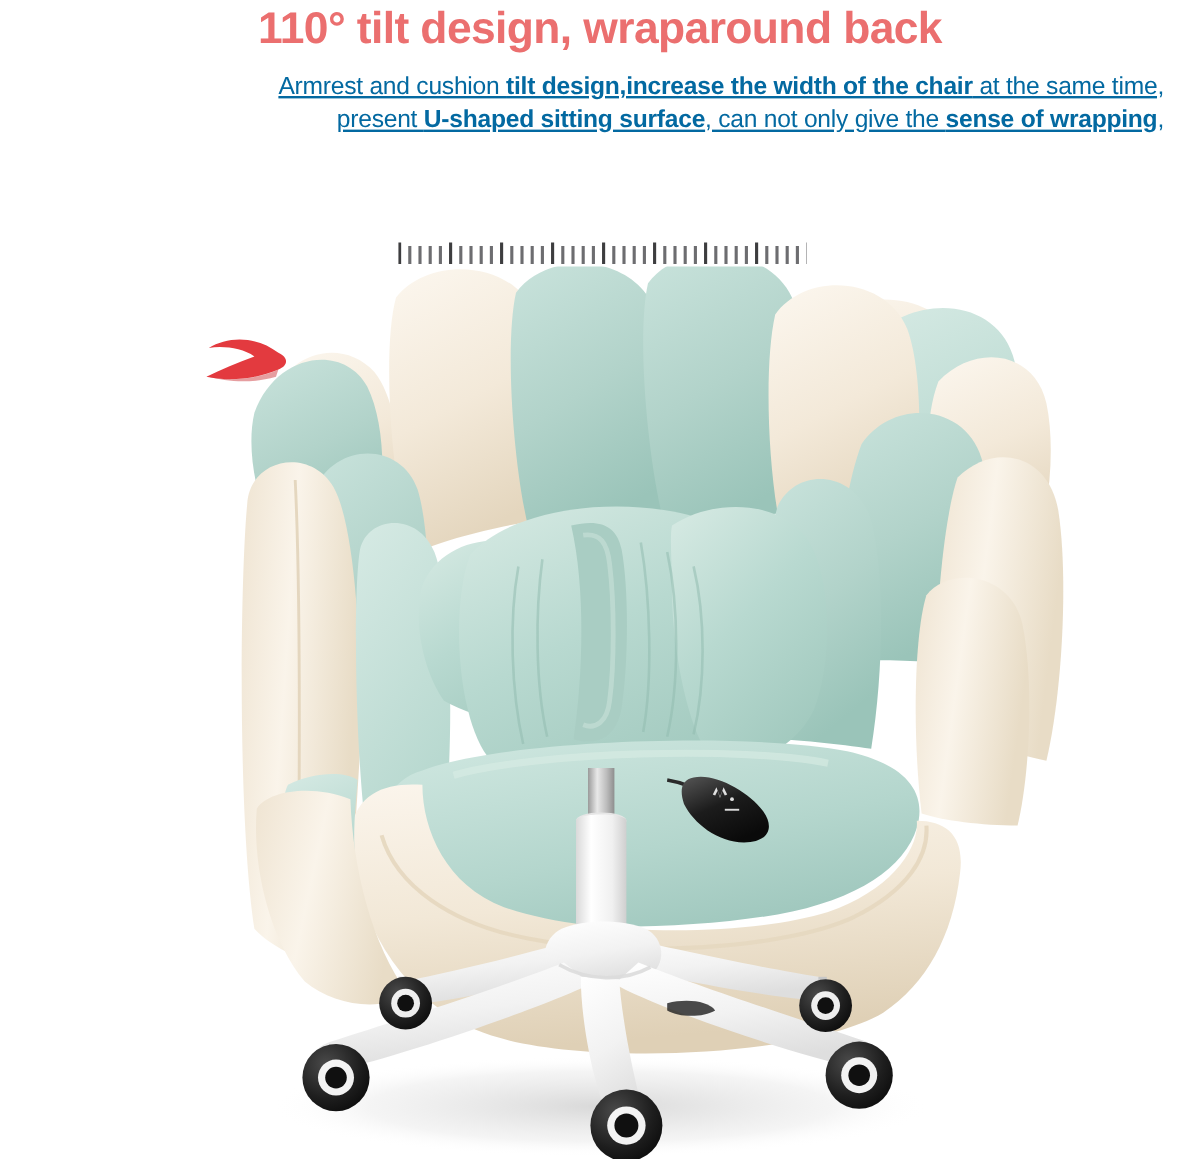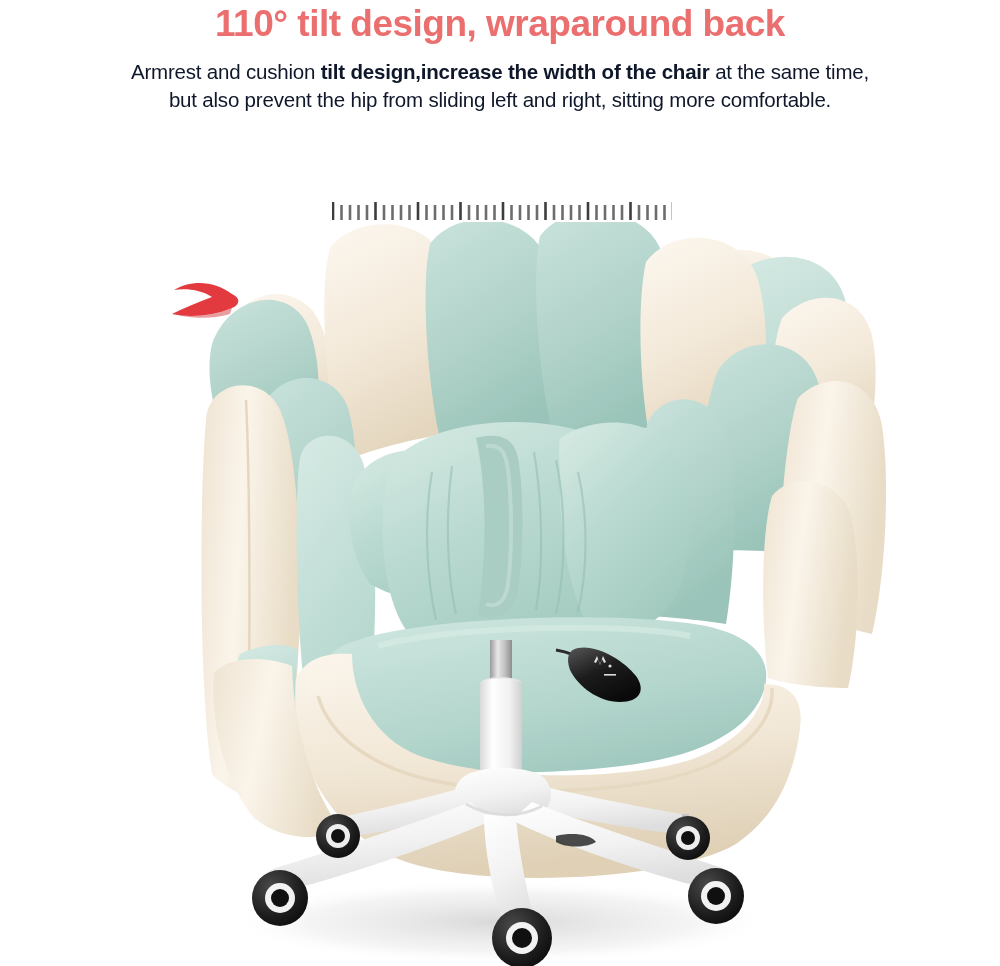--- a/index.html
+++ b/index.html
@@ -18,25 +18,26 @@
     text-align:center;
     font-size:37px;
     font-weight:700;
     letter-spacing:-0.5px;
     color:#eb6f6f;
     line-height:44px;
     white-space:nowrap;
   }
   .bodycopy{
     position:absolute;top:58px;left:30px;width:940px;
-    text-align:center;
+    text-align:right;
     font-size:20.5px;
     line-height:27.5px;
-    color:#0f172a;
+    color:#0369a1;
     letter-spacing:-0.2px;
+    text-decoration:underline;
   }
   .bodycopy b{font-weight:700;}
   .bodycopy .ln{display:block;white-space:nowrap;}
 
   
   .width-label{
     position:absolute;top:172px;left:0;width:1000px;
     text-align:center;
     font-size:25px;
     font-weight:700;
@@ -58,21 +59,21 @@
 </style>
 </head>
 <body>
 
 <div class="page">
 
   <div class="headline">110° tilt design, wraparound back</div>
 
   <div class="bodycopy">
     <span class="ln"><span>Armrest and cushion </span><b>tilt design,increase the width of the chair</b><span> at the same time,</span></span>
-    <span class="ln">but also prevent the hip from sliding left and right, sitting more comfortable.</span>
+    <span class="ln"><span>present </span><b>U-shaped sitting surface</b><span>, can not only give the </span><b>sense of wrapping</b><span>,</span></span>
   </div>
 
 
   <div class="ruler">
     <svg width="340" height="20" viewBox="0 0 340 20" xmlns="http://www.w3.org/2000/svg">
       <g id="ruler-ticks" stroke="#58585a" stroke-width="2.6" stroke-linecap="butt">
           <line x1="1.00" x2="1.00" y1="1" y2="19" stroke="#3d3d3f"></line>
           <line x1="9.50" x2="9.50" y1="4" y2="19" stroke="#6d6d70"></line>
           <line x1="18.00" x2="18.00" y1="4" y2="19" stroke="#6d6d70"></line>
           <line x1="26.50" x2="26.50" y1="4" y2="19" stroke="#6d6d70"></line>

